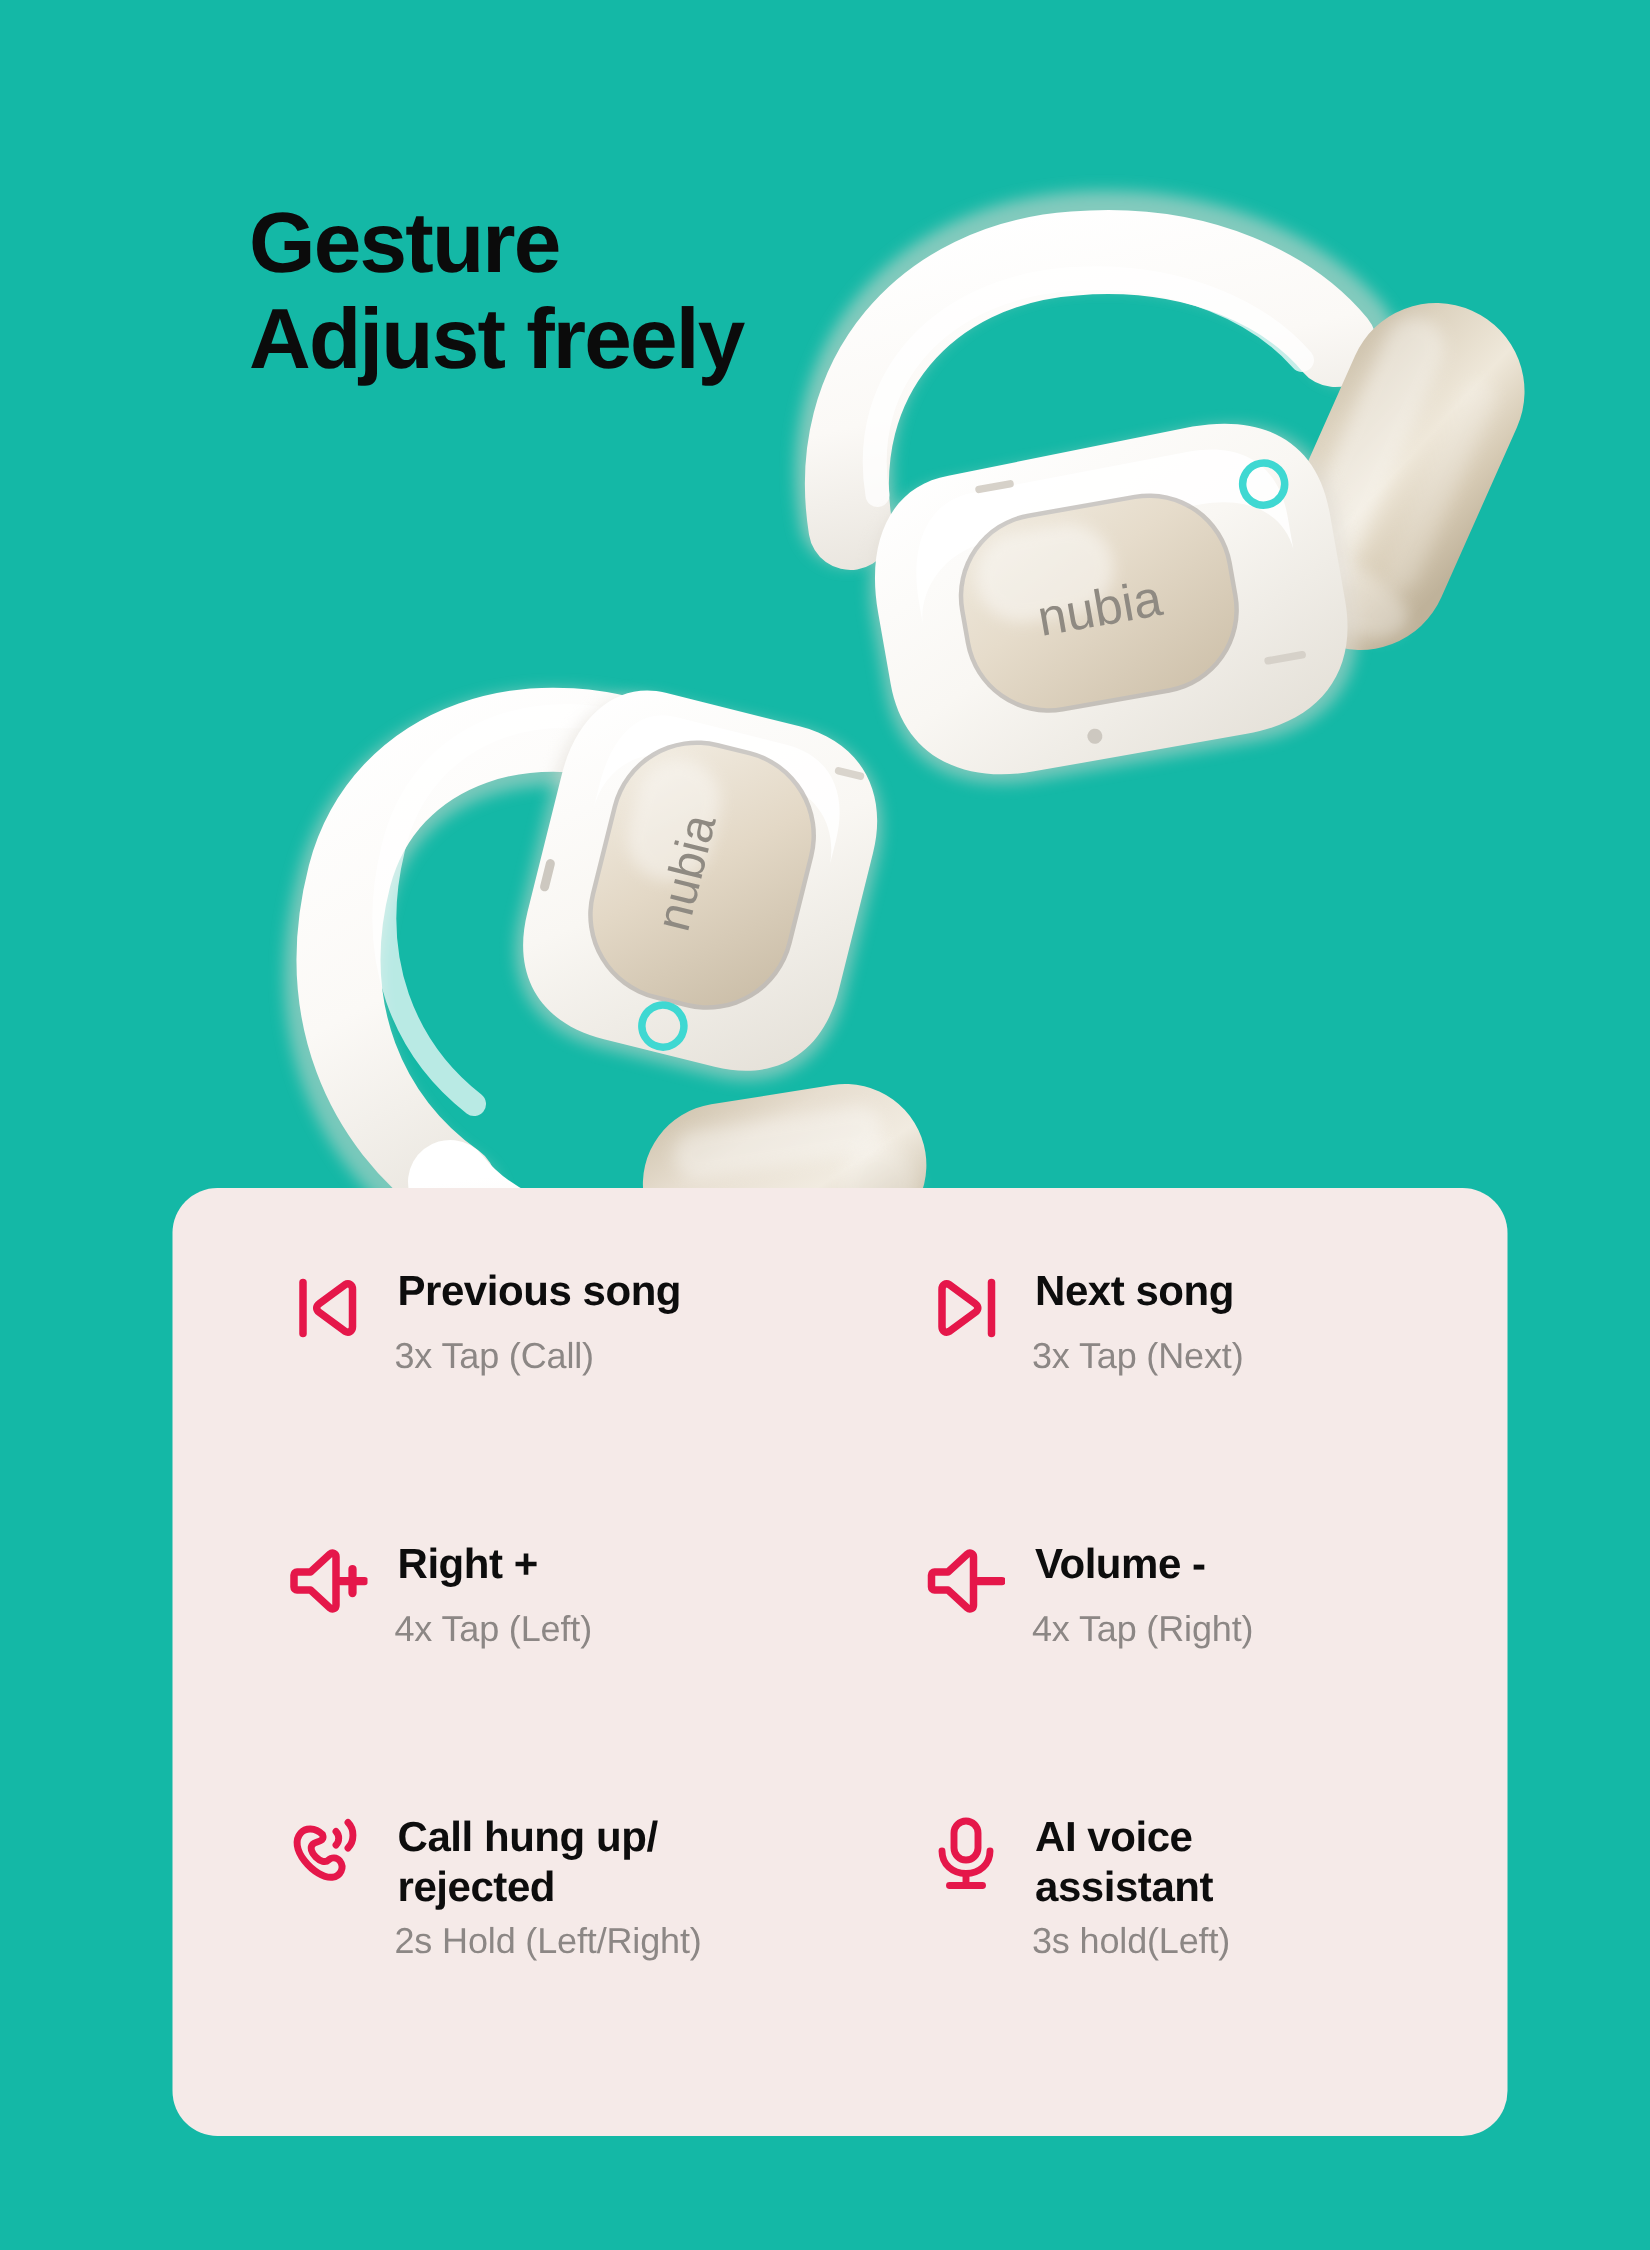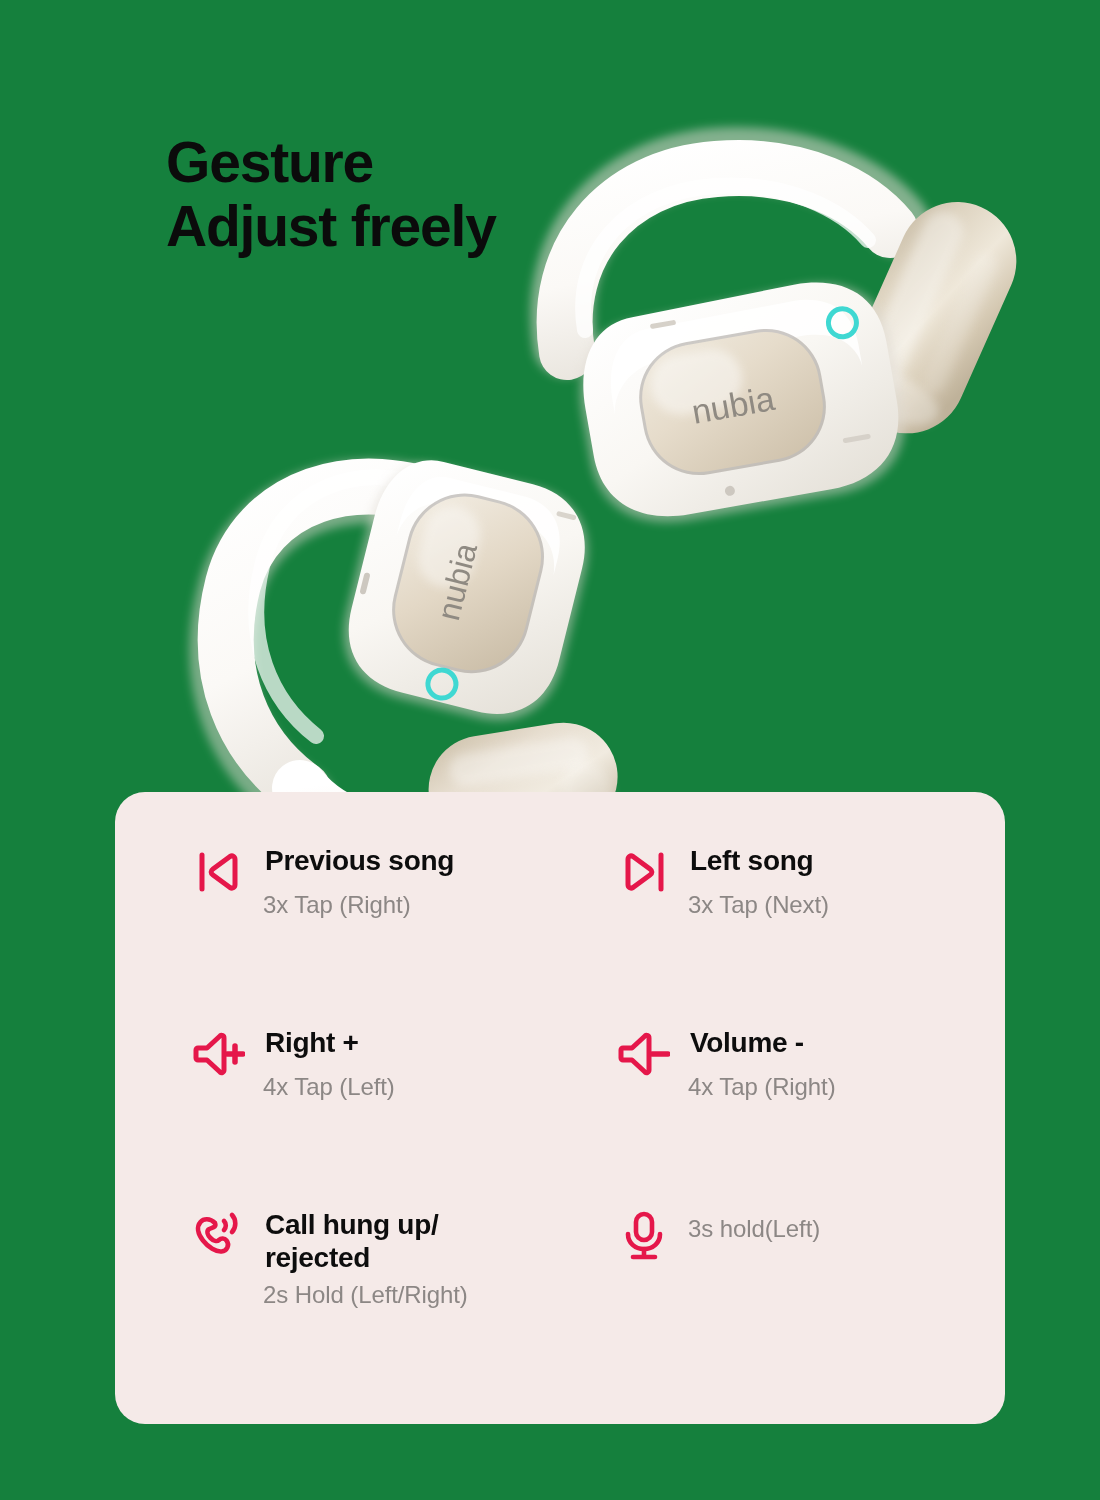--- a/index.html
+++ b/index.html
@@ -4,21 +4,21 @@
 <title>Gesture Adjust Freely</title>
 <style>
   html,body{margin:0;padding:0;}
   body{
     width:1100px;height:1500px;
     background:#ffffff;
     font-family:"Liberation Sans","DejaVu Sans",sans-serif;
     overflow:hidden;
     position:relative;
   }
-  .page{position:relative;width:1100px;height:1500px;overflow:hidden;background:#15803d;}
+  .page{position:relative;width:1100px;height:1500px;overflow:hidden;background:#14b8a6;}
 
   
   .heading{
     position:absolute;left:166px;top:131px;
     font-size:57px;line-height:1.12;
     font-weight:700;color:#0b0b0b;
     letter-spacing:-1.2px;
     white-space:pre;
     z-index:6;
   }
@@ -208,33 +208,33 @@
     <div class="grid">
 
       <div class="cell">
         <div class="cell-inner">
           <svg class="ic" viewBox="0 0 52 52">
             <path d="M9 9 L9 43" stroke="#e5174a" stroke-width="5" stroke-linecap="round"></path>
             <path d="M42 13.5 C42 10.5 39.5 9 37 10.5 L20 23 C17.5 24.8 17.5 27.2 20 29 L37 41.5 C39.5 43 42 41.5 42 38.5 Z" fill="none" stroke="#e5174a" stroke-width="5" stroke-linejoin="round"></path>
           </svg>
           <div class="txt">
             <div class="g-title">Previous song</div>
-            <div class="g-sub">3x Tap (Right)</div>
+            <div class="g-sub">3x Tap (Call)</div>
           </div>
         </div>
       </div>
 
       <div class="cell">
         <div class="cell-inner">
           <svg class="ic" viewBox="0 0 52 52">
             <path d="M43 9 L43 43" stroke="#e5174a" stroke-width="5" stroke-linecap="round"></path>
             <path d="M10 13.5 C10 10.5 12.5 9 15 10.5 L32 23 C34.5 24.8 34.5 27.2 32 29 L15 41.5 C12.5 43 10 41.5 10 38.5 Z" fill="none" stroke="#e5174a" stroke-width="5" stroke-linejoin="round"></path>
           </svg>
           <div class="txt">
-            <div class="g-title">Left song</div>
+            <div class="g-title">Next song</div>
             <div class="g-sub">3x Tap (Next)</div>
           </div>
         </div>
       </div>
 
       <div class="cell">
         <div class="cell-inner">
           <svg class="ic" viewBox="0 0 52 52">
             <path d="M5 20 L14 20 L27 8 C28.6 6.6 31 7.7 31 9.9 L31 42.1 C31 44.3 28.6 45.4 27 44 L14 32 L5 32
                      C3.9 32 3 31.1 3 30 L3 22 C3 20.9 3.9 20 5 20 Z" fill="none" stroke="#e5174a" stroke-width="5" stroke-linejoin="round"></path>
@@ -281,20 +281,22 @@
 
       <div class="cell row3">
         <div class="cell-inner">
           <svg class="ic" viewBox="0 0 52 52">
             <rect x="18" y="4" width="16" height="26" rx="8" fill="none" stroke="#e5174a" stroke-width="4.6"></rect>
             <path d="M10 24 C10 33 17 39 26 39 C35 39 42 33 42 24" fill="none" stroke="#e5174a" stroke-width="4.6" stroke-linecap="round"></path>
             <path d="M26 39 L26 46" stroke="#e5174a" stroke-width="4.6" stroke-linecap="round"></path>
             <path d="M15 47 L37 47" stroke="#e5174a" stroke-width="4.6" stroke-linecap="round"></path>
           </svg>
           <div class="txt">
+            <div class="g-title">AI voice
+assistant</div>
             <div class="g-sub">3s hold(Left)</div>
           </div>
         </div>
       </div>
 
     </div>
   </div>
 
 </div>
 

